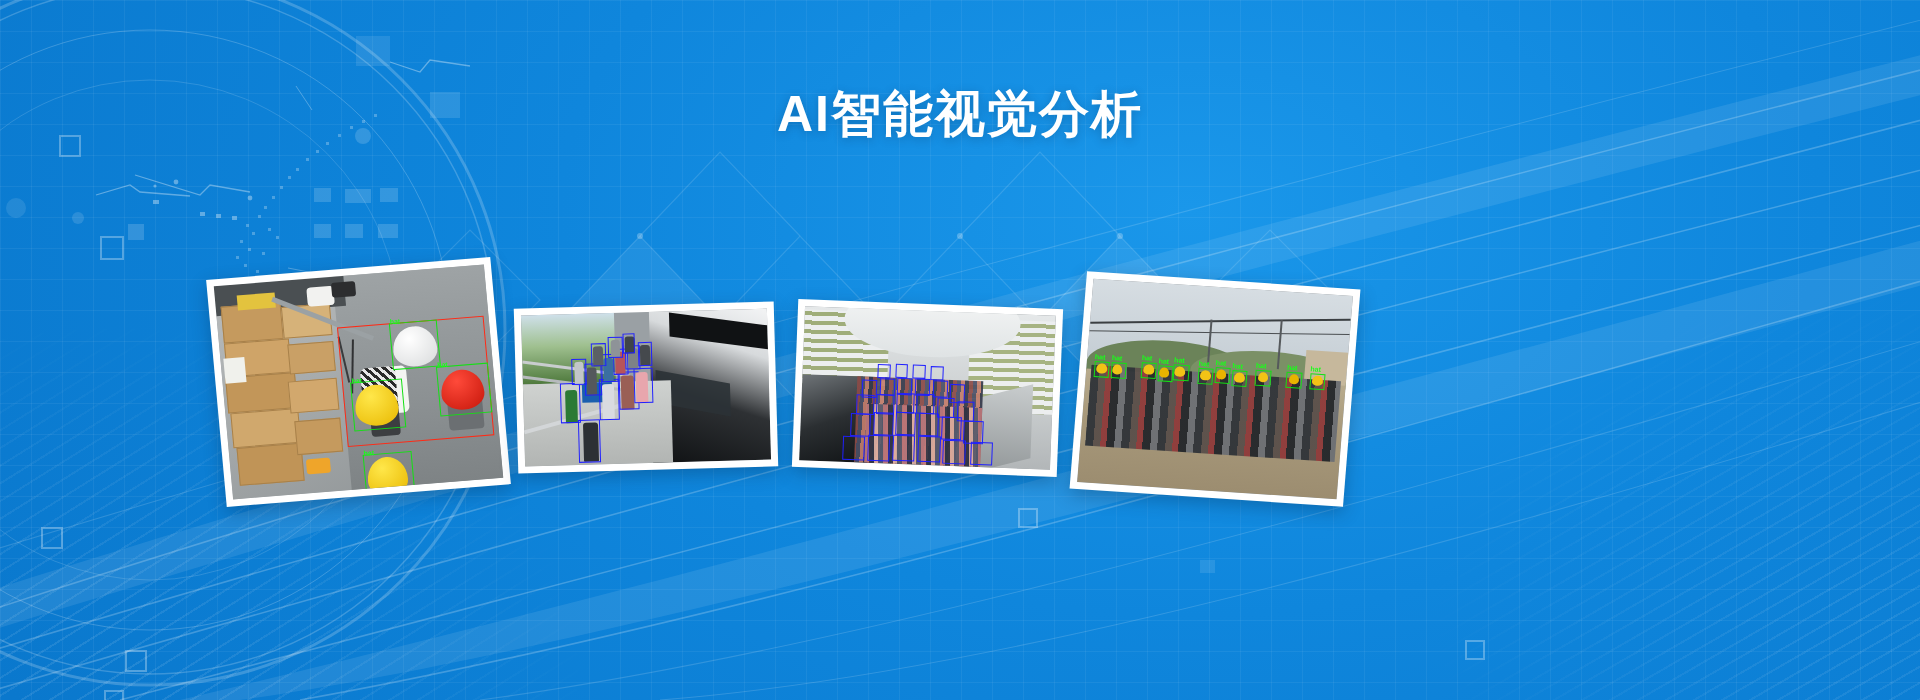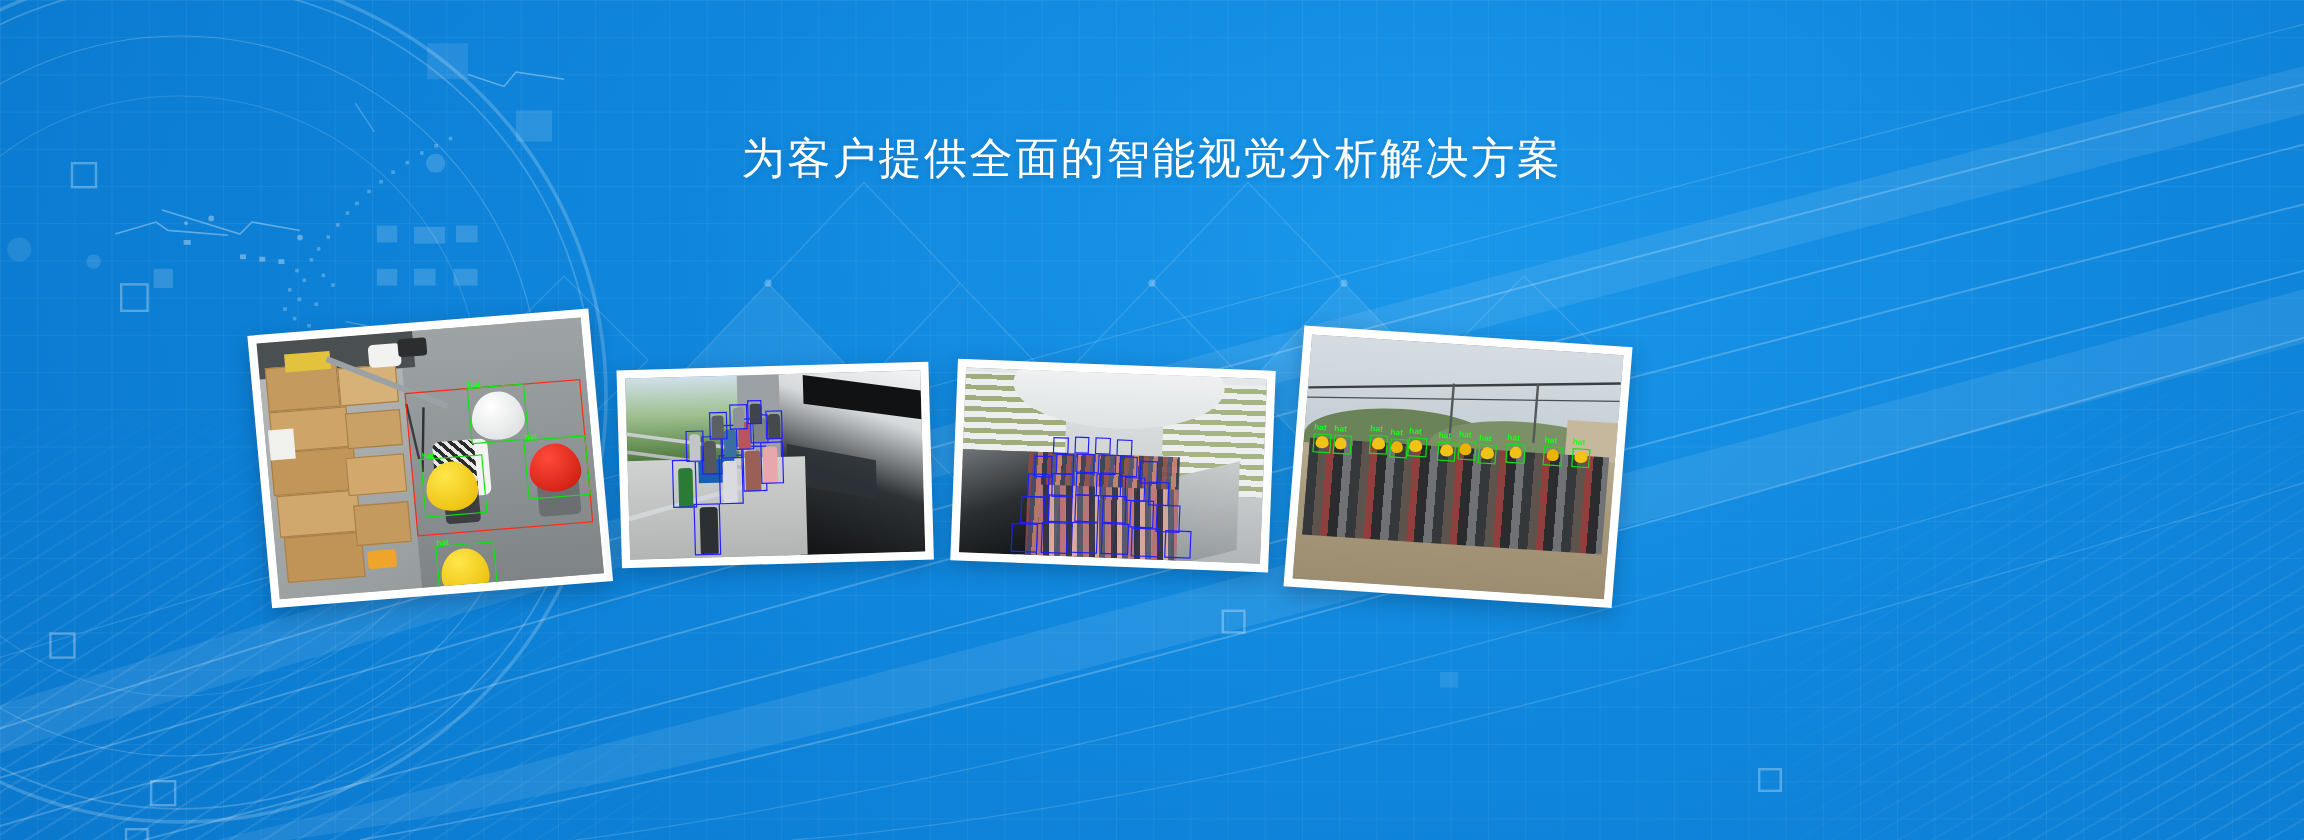--- a/index.html
+++ b/index.html
@@ -221,21 +221,21 @@
     <div class="sqf" style="left:1200px;top:560px; width:15px; height:13px; background:rgba(255,255,255,.10);"></div>
     <div class="sqf" style="left:355px; top:128px; width:16px; height:16px; border-radius:50%; background:rgba(255,255,255,.16);"></div>
     <div class="sqf" style="left:6px;   top:198px; width:20px; height:20px; border-radius:50%; background:rgba(255,255,255,.10);"></div>
     <div class="sqf" style="left:72px;  top:212px; width:12px; height:12px; border-radius:50%; background:rgba(255,255,255,.13);"></div>
   </div>
 
   <div class="layer hatch"></div>
   <div class="layer hatch2"></div>
 
   <div class="headline-wrap">
-    <div id="subtitle">为客户提供全面的智能视觉分析解决方案</div>
+    <div id="title">AI智能视觉分析</div>
   </div>
 
   <div id="gallery">
 
     <div class="card" style="left:216px; top:268px; width:285px; height:228px; transform:rotate(-5.2deg) skewY(0.6deg);">
       <div class="photo">
         <div class="scene" style="background:linear-gradient(160deg,#b9bcbd 0%,#a9adae 38%,#8f9496 100%);"></div>
 
         <div style="position:absolute; left:44%; top:0; width:56%; height:100%; background:linear-gradient(180deg,#9ea3a5,#8c9193 60%,#7e8385);"></div>
 

